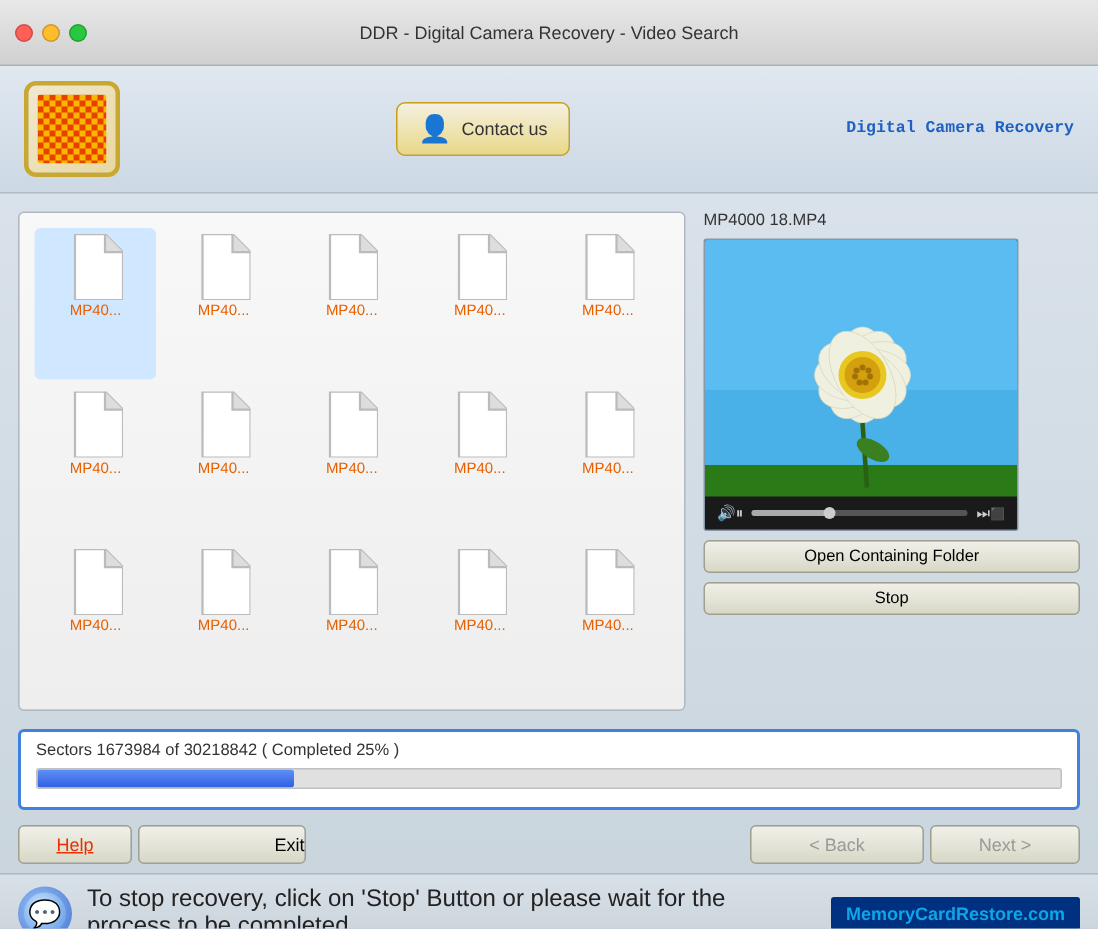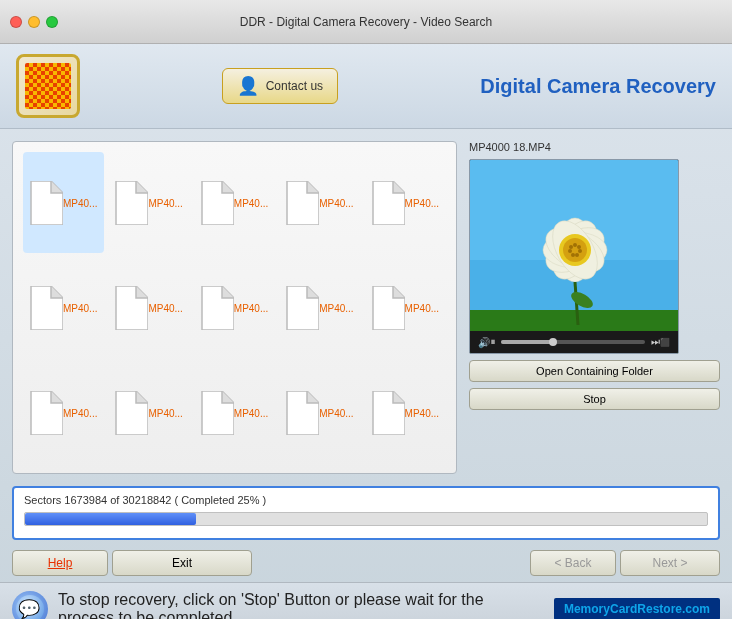--- a/index.html
+++ b/index.html
@@ -97,23 +97,24 @@
       text-align: right;
     }
     .ddr-title {
       font-size: 36px;
       font-weight: bold;
       color: #e85000;
       line-height: 1;
       text-shadow: 1px 1px 2px rgba(0,0,0,0.2);
     }
     .ddr-subtitle {
-      font-size: 20px;
+      font-size: 11px;
       font-weight: bold;
       color: #2060c0;
+      font-family: Liberation Mono, monospace;
     }
 
     
     .content {
       display: flex;
       flex: 1;
       padding: 12px;
       gap: 12px;
     }
 
@@ -126,20 +127,21 @@
       padding: 10px;
       display: grid;
       grid-template-columns: repeat(5, 1fr);
       grid-template-rows: repeat(3, 1fr);
       gap: 4px;
       align-content: start;
     }
 
     .file-item {
       display: flex;
+      flex-direction: column;
       align-items: center;
       padding: 4px;
       cursor: pointer;
     }
     .file-item.selected {
       background: #d0e8ff;
       border-radius: 4px;
     }
     .file-icon {
       width: 36px;
@@ -280,23 +282,23 @@
     }
     .nav-btn {
       background: linear-gradient(to bottom, #f0f0e8, #d8d8c8);
       border: 1px solid #a0a090;
       border-radius: 4px;
       padding: 5px 0;
       cursor: pointer;
       font-size: 12px;
       text-align: center;
     }
-    .btn-help { width: 96px; color: #e83000; text-decoration: underline; }
-    .btn-exit { width: 140px; margin-left: 4px; }
-    .btn-back { width: 86px; margin-left: auto; color: #999; }
+    .btn-help { width: 76px; color: #e83000; text-decoration: underline; }
+    .btn-exit { width: 112px; margin-left: 4px; text-align: right; }
+    .btn-back { width: 116px; margin-left: auto; color: #999; }
     .btn-next { width: 100px; margin-left: 4px; color: #999; }
 
     
     .info-bar {
       background: linear-gradient(to bottom, #d8e0e8, #c8d0d8);
       border-top: 1px solid #b0b8c0;
       padding: 8px 12px;
       display: flex;
       align-items: center;
       gap: 10px;

